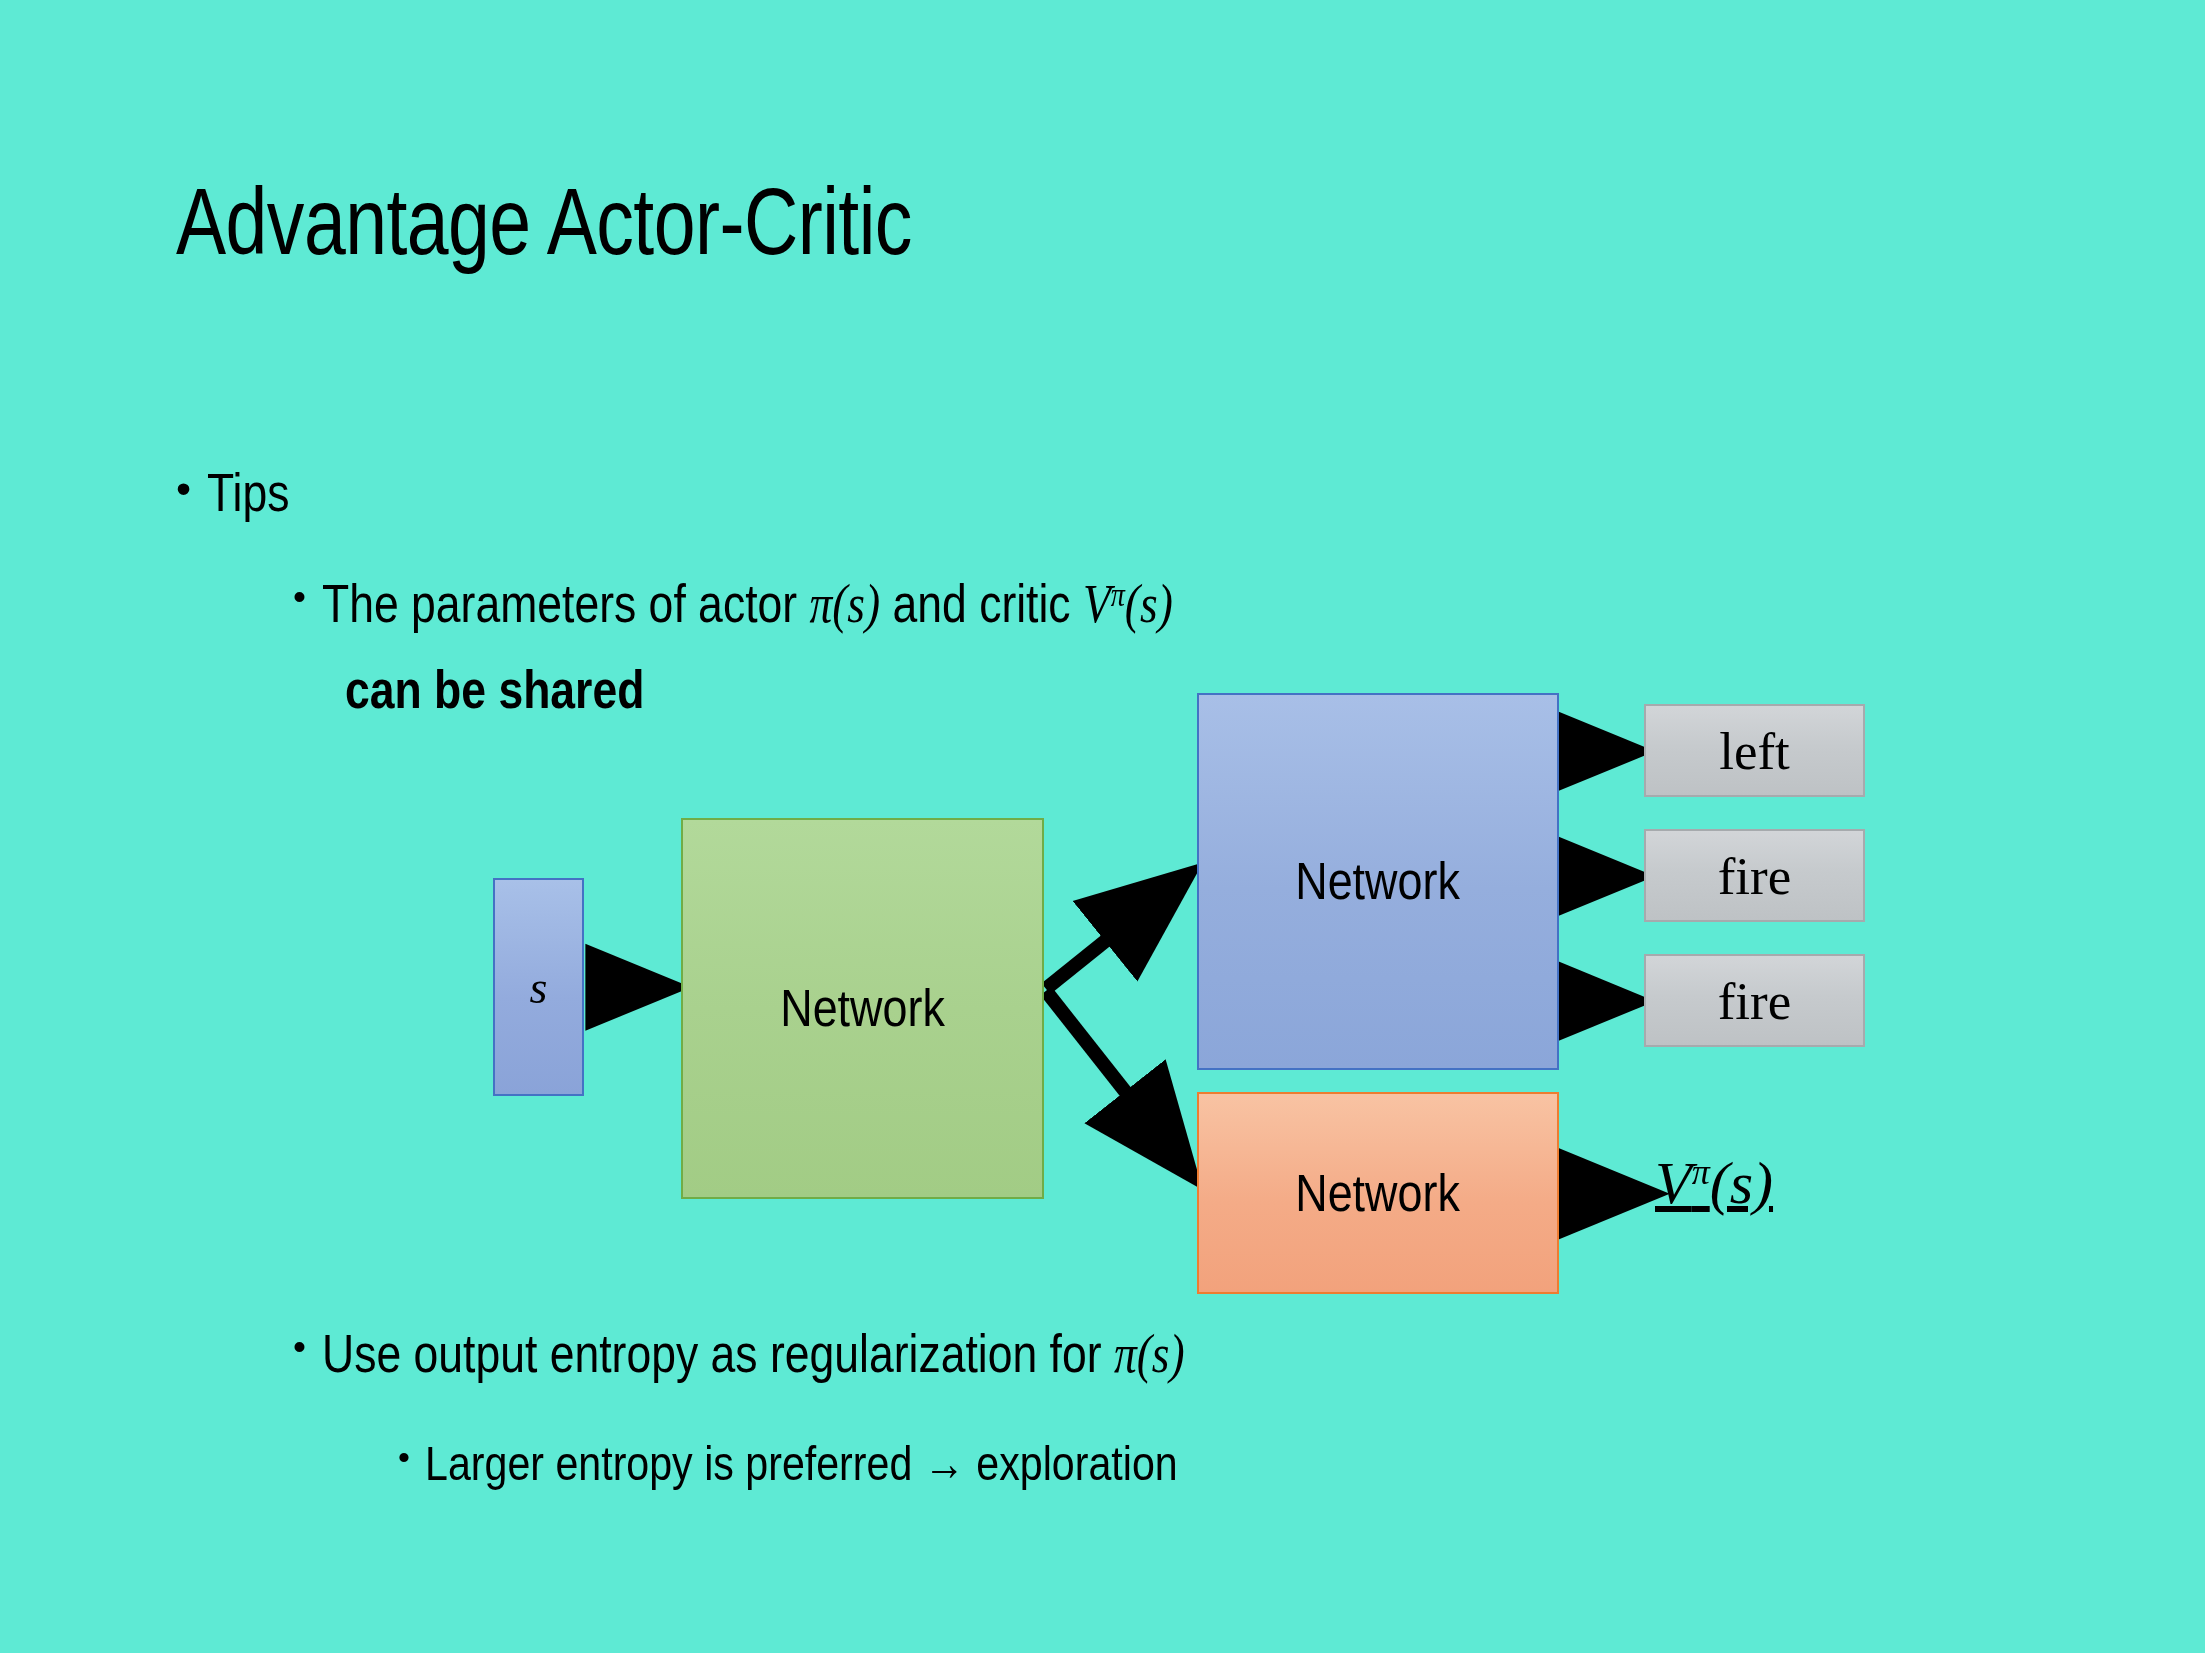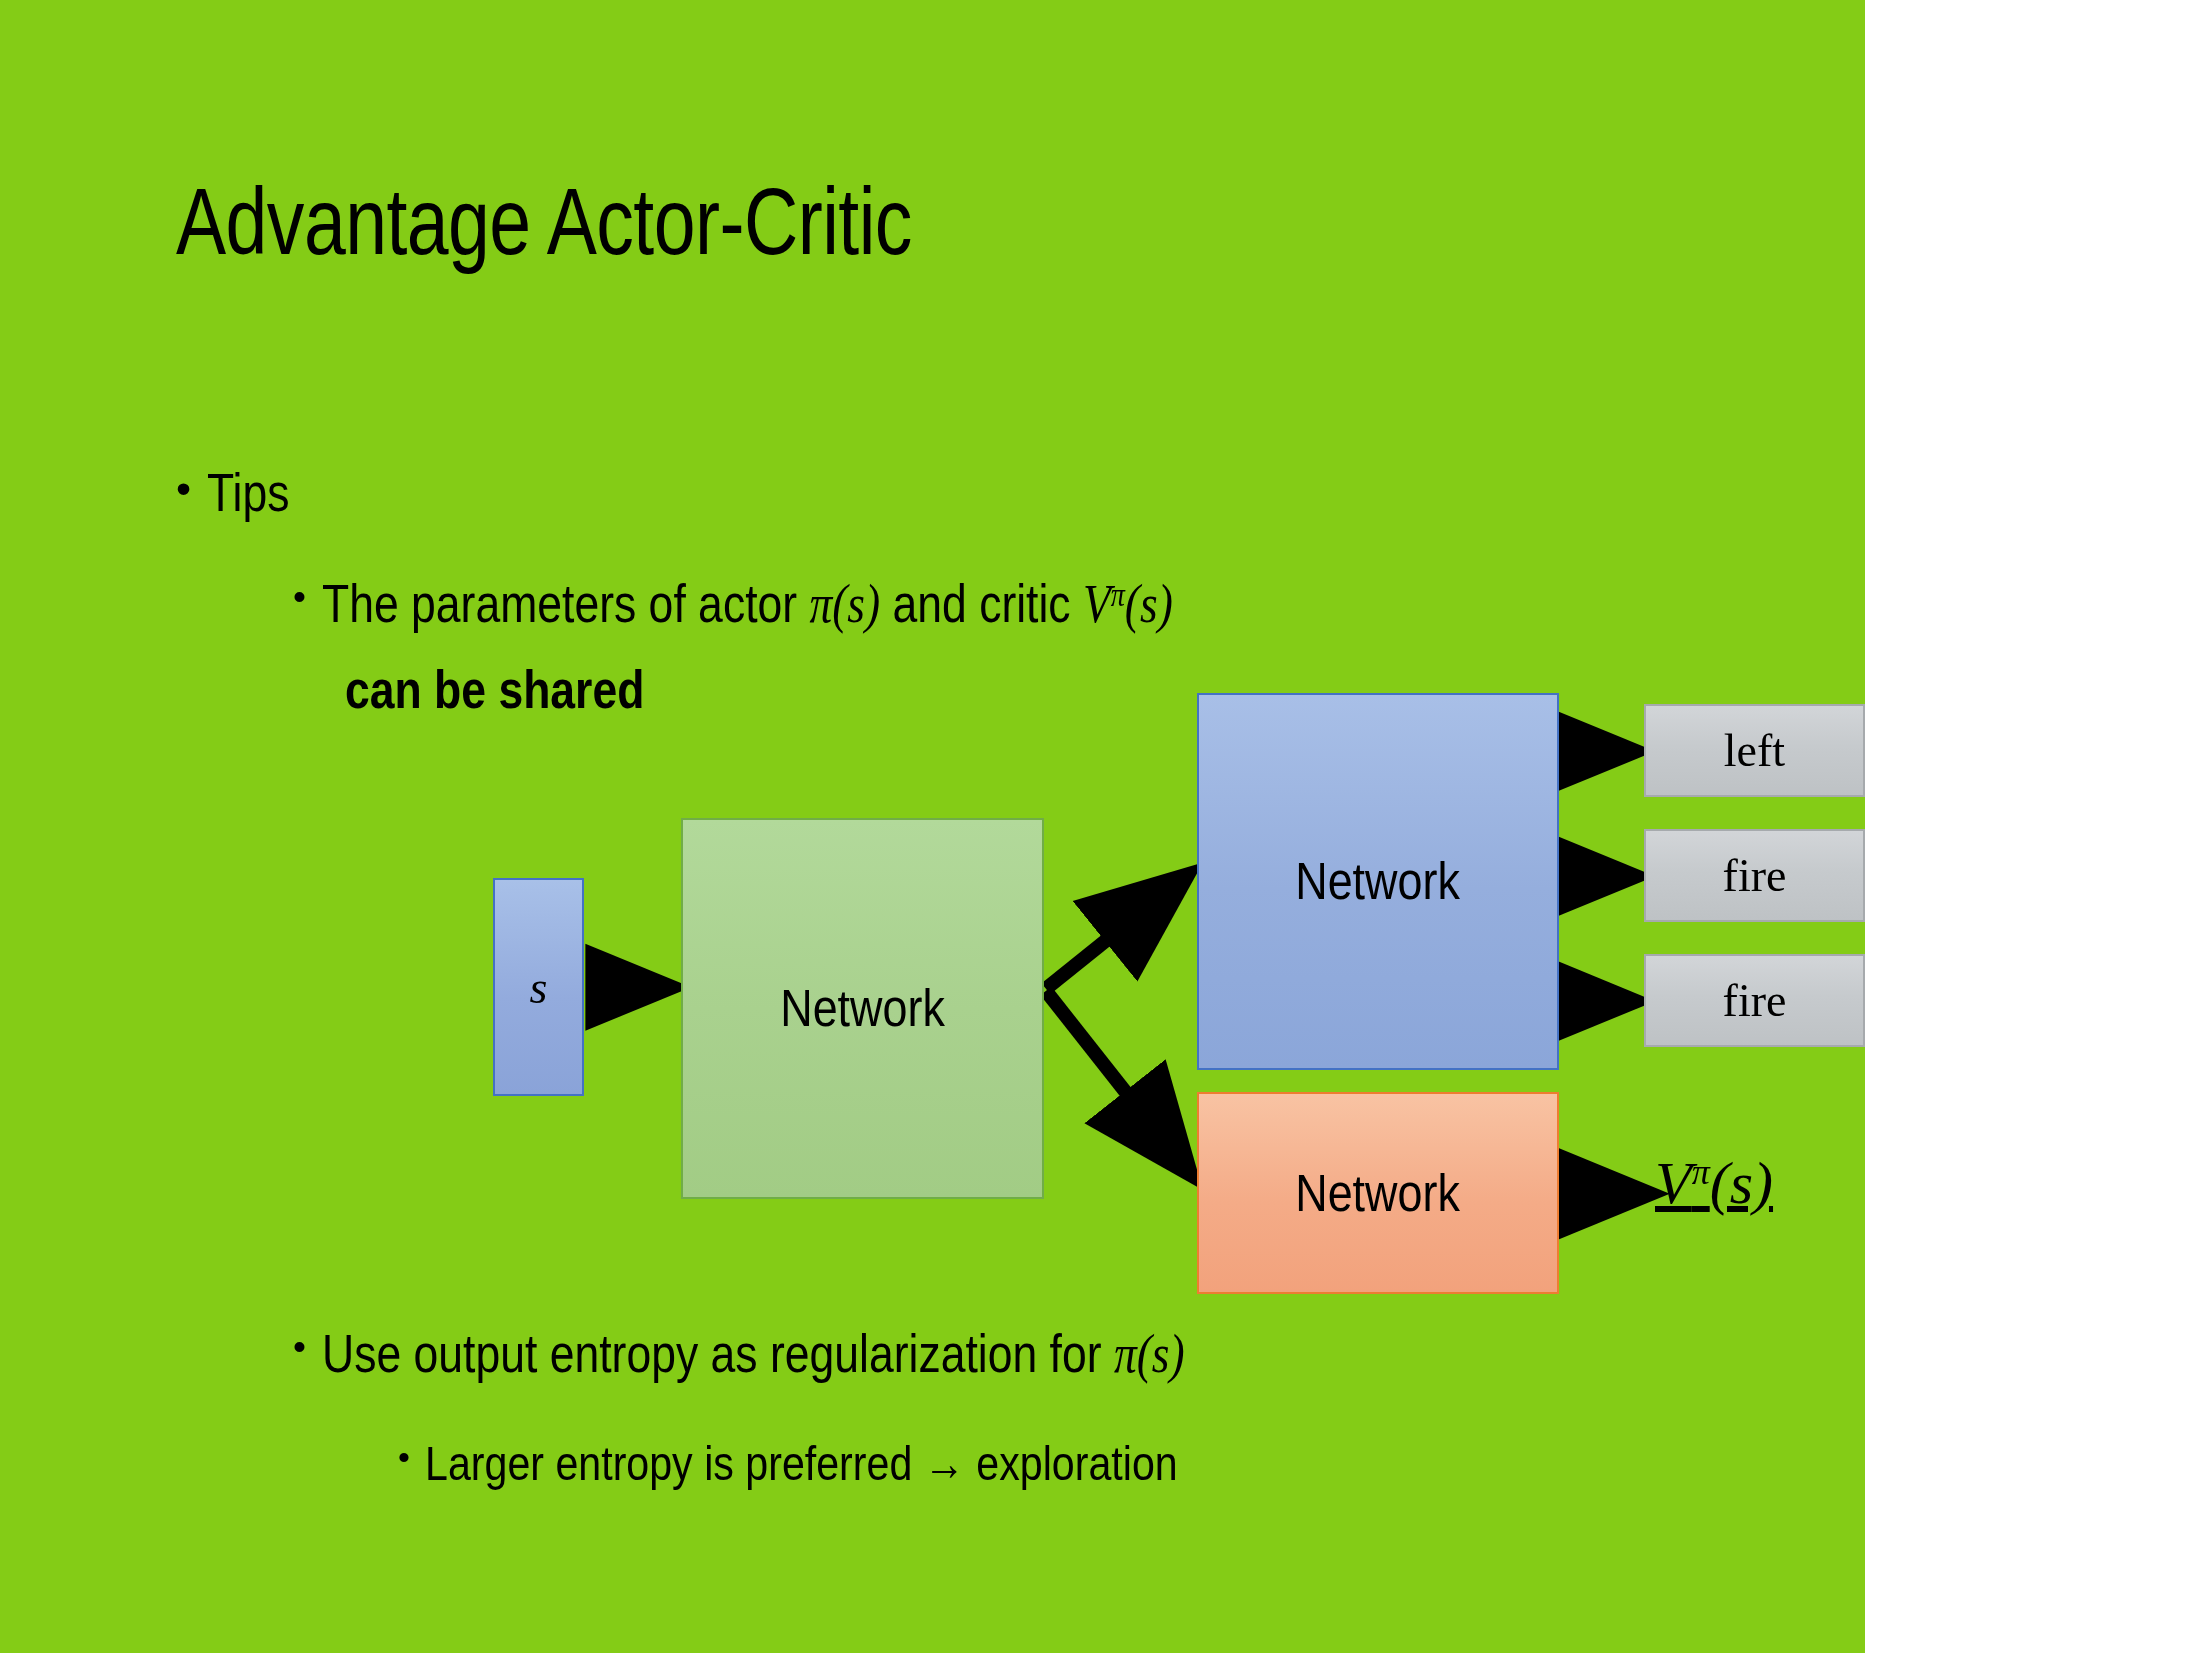--- a/index.html
+++ b/index.html
@@ -12,23 +12,23 @@
     height: 1654px;
     position: relative;
     overflow: hidden;
     font-family: "Liberation Sans", sans-serif;
     color: #000000;
   }
 
   #slide {
     position: absolute;
     left: 0; top: 0;
-    width: 1865px;
+    width: 2205px;
     height: 1654px;
-    background: #84cc16;
+    background: #5eead4;
   }
 
   
   .slide-title {
     position: absolute;
     left: 176px;
     top: 171px;
     font-family: "Liberation Sans", sans-serif;
     font-size: 94px;
     font-weight: 400;
@@ -161,21 +161,21 @@
     border: 2.2px solid #ed7d31;
     font-size: 51px;
   }
 
   .box-action {
     left: 1644px;
     width: 221px; height: 93px;
     background: linear-gradient(180deg, #d2d5d8 0%, #c6cacd 45%, #bec2c5 100%);
     border: 2.2px solid #a6aaad;
     font-family: "Liberation Serif", serif;
-    font-size: 46px;
+    font-size: 53px;
   }
   .box-action .lbl { transform: none; }
   .act1 { top: 704px; }
   .act2 { top: 829px; }
   .act3 { top: 954px; }
 
   .vpi-label {
     position: absolute;
     left: 1655px;
     top: 1153px;

